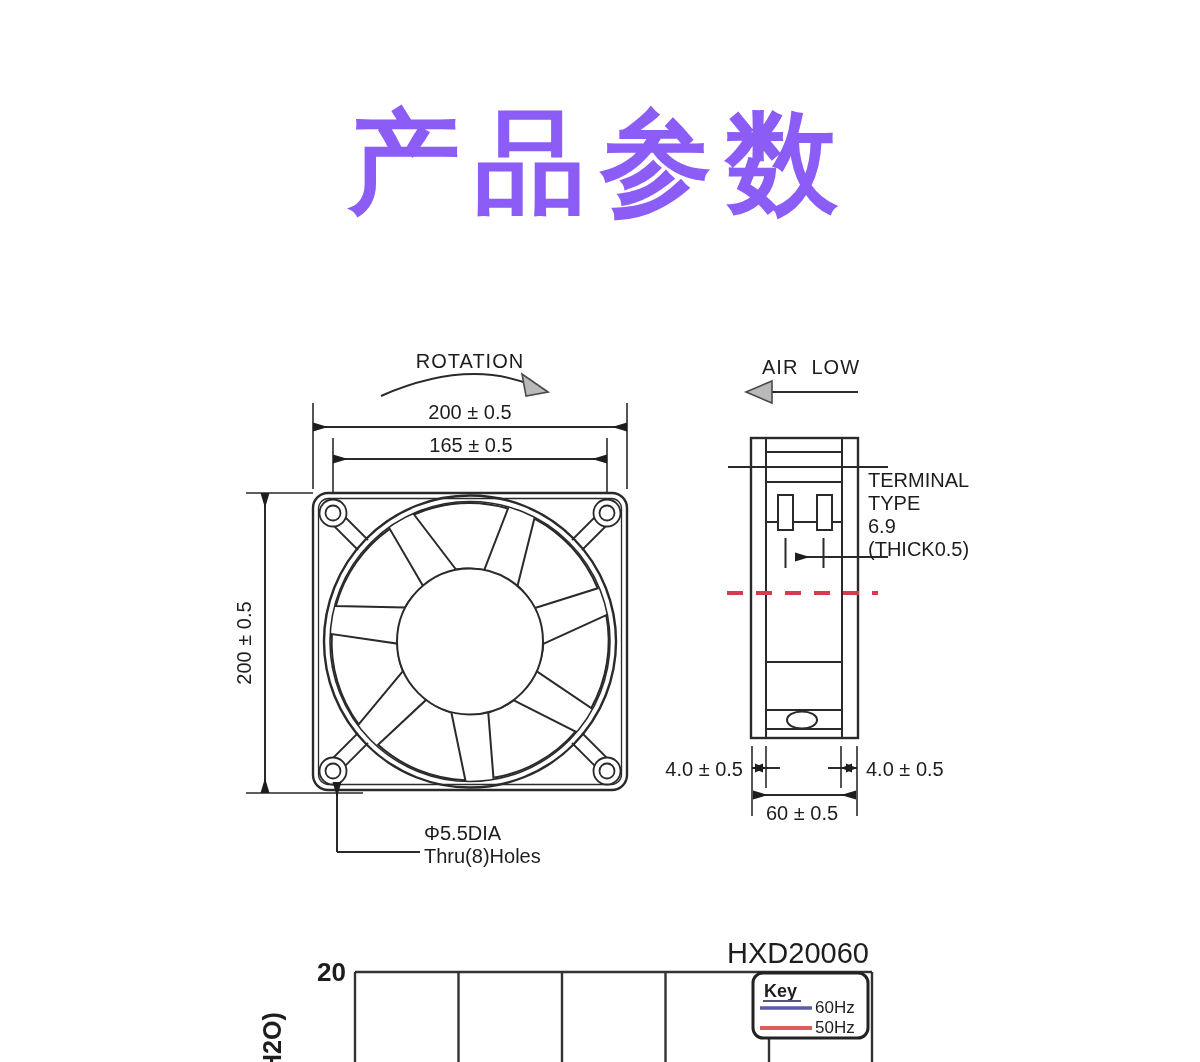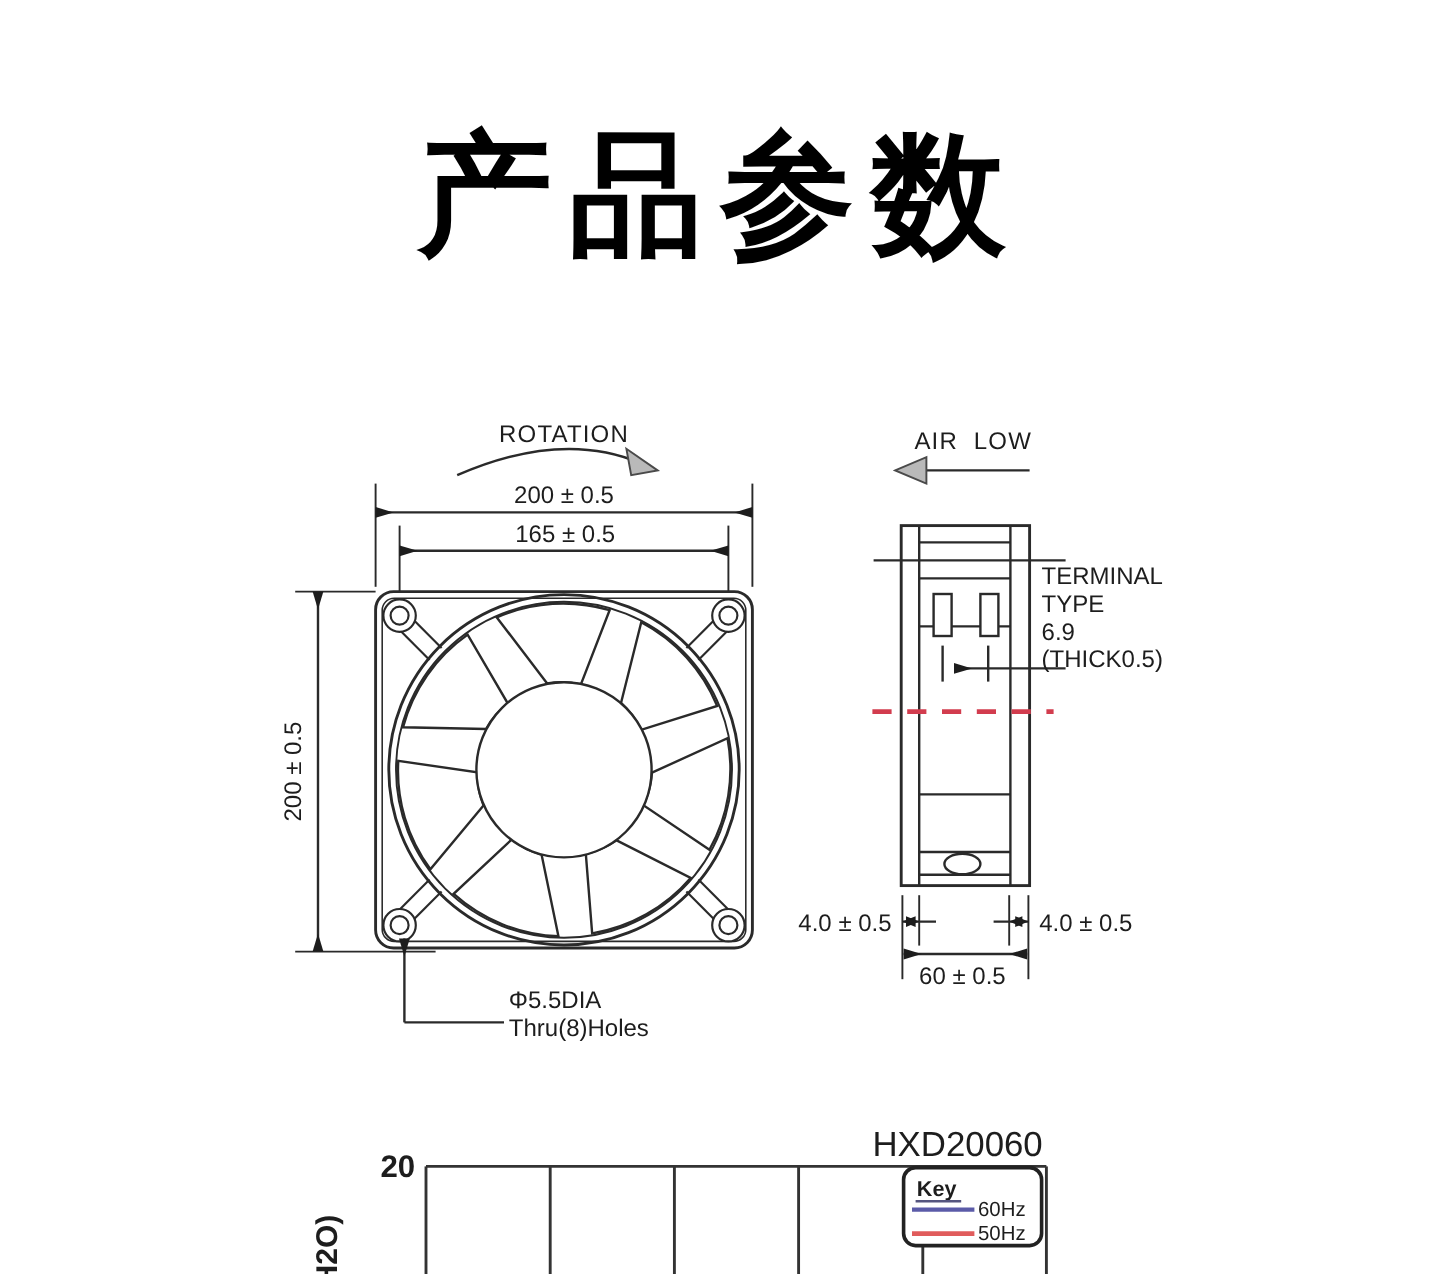--- a/index.html
+++ b/index.html
@@ -2,21 +2,21 @@
 <html><head>
 <meta charset="utf-8">
 <style>
   html,body{margin:0;padding:0;}
   body{
     width:1200px;height:1062px;position:relative;background:#ffffff;
     font-family:"Liberation Sans","DejaVu Sans",sans-serif;overflow:hidden;
   }
   .page-title{
     position:absolute;left:0;top:88px;width:1200px;text-align:center;
-    font-size:112px;font-weight:900;letter-spacing:14px;color:#000000;
+    font-size:112px;font-weight:900;letter-spacing:14px;color:#8b5cf6;
     font-family:"Liberation Sans","DejaVu Sans",sans-serif;
   }
   svg{position:absolute;left:0;top:0;}
   svg text{
     font-family:"Liberation Sans","DejaVu Sans",sans-serif;
     fill:#1d1d1d;
   }
   .dim{font-size:20px;}
   .note{font-size:20px;}
   .lbl{font-size:20px;letter-spacing:1px;}

